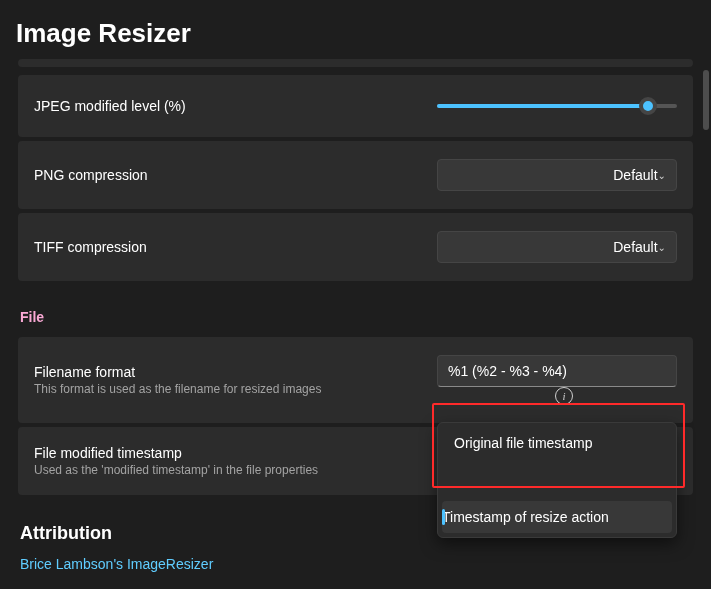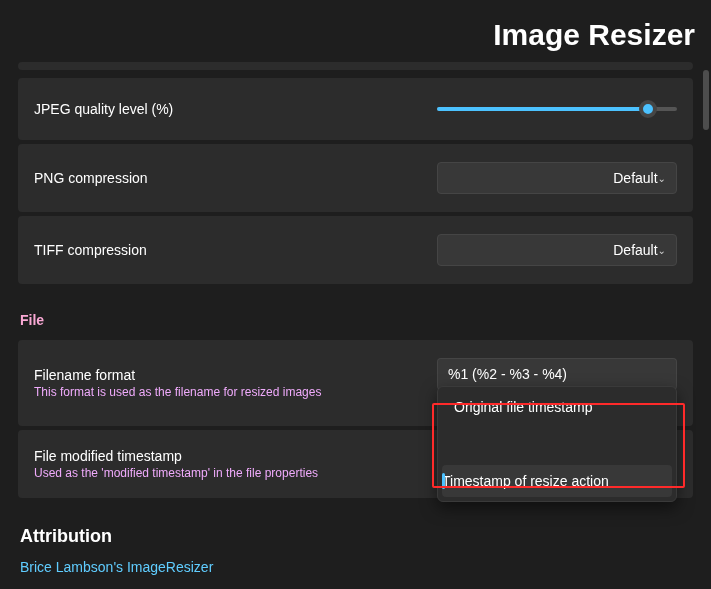--- a/index.html
+++ b/index.html
@@ -6,24 +6,23 @@
   body {
     background: #1e1e1e;
     color: #ffffff;
     font-family: "Segoe UI", -apple-system, sans-serif;
     width: 711px;
     height: 589px;
     overflow: hidden;
     position: relative;
   }
   .page-title {
-    font-size: 30px;
+    font-size: 26px;
     font-weight: 600;
     padding: 18px 16px 10px 16px;
-    text-align: right;
   }
   .content {
     padding: 0 18px 0 18px;
   }
   .top-bar-stub {
     height: 8px;
     background: #2c2c2c;
     border-radius: 4px;
     margin-bottom: 8px;
   }
@@ -37,21 +36,21 @@
     justify-content: space-between;
     min-height: 62px;
   }
   .setting-row .labels { flex: 1; }
   .setting-label {
     font-size: 14px;
     color: #ffffff;
   }
   .setting-desc {
     font-size: 12px;
-    color: #f0abfc;
+    color: #a3a3a3;
     margin-top: 2px;
   }
   .slider-wrap {
     display: flex;
     align-items: center;
     width: 240px;
     position: relative;
   }
   .slider-track {
     width: 100%;
@@ -196,21 +195,21 @@
 <body>
 
 <h1 class="page-title">Image Resizer</h1>
 
 <div class="content">
 
   <div class="top-bar-stub"></div>
 
   <div class="setting-row">
     <div class="labels">
-      <div class="setting-label">JPEG quality level (%)</div>
+      <div class="setting-label">JPEG modified level (%)</div>
     </div>
     <div class="slider-wrap">
       <div class="slider-track">
         <div class="slider-fill"></div>
         <div class="slider-thumb"></div>
       </div>
     </div>
   </div>
 
   <div class="setting-row">
@@ -253,20 +252,20 @@
       <div class="setting-label">File modified timestamp</div>
       <div class="setting-desc">Used as the 'modified timestamp' in the file properties</div>
     </div>
   </div>
 
   <div class="attribution-header">Attribution</div>
   <div class="attribution-link">Brice Lambson's ImageResizer</div>
 
 </div>
 
-<div class="dropdown-menu" style="left:437px; top:386px;">
+<div class="dropdown-menu" style="left:437px; top:422px;">
   <div class="dropdown-item">Original file timestamp</div>
   <div class="dropdown-item selected">Timestamp of resize action</div>
 </div>
 
 <div class="highlight-box" style="left:432px; top:403px; width:253px; height:85px;"></div>
 
 <div class="scrollbar"></div>
 
 </body></html>

